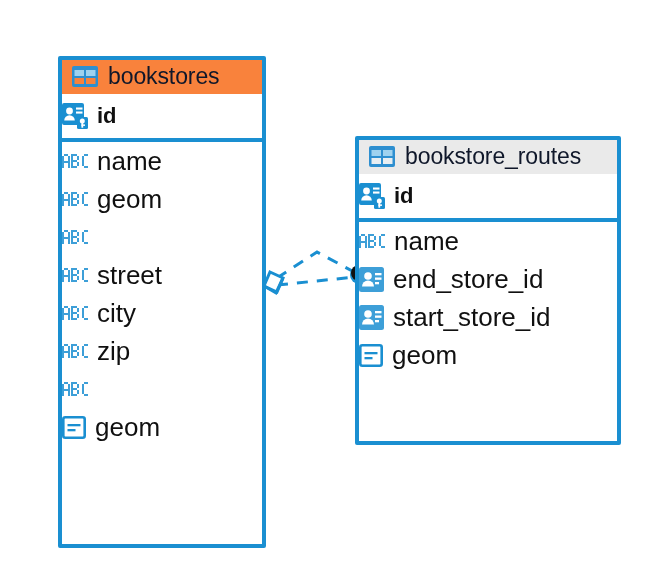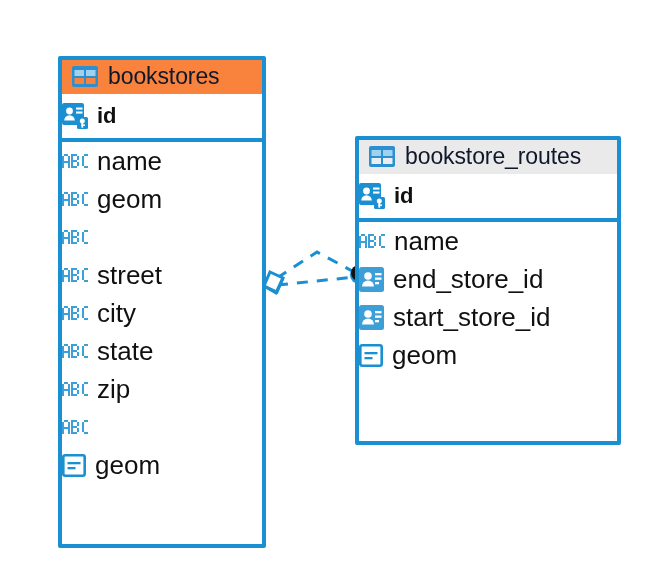--- a/index.html
+++ b/index.html
@@ -281,42 +281,20 @@
                 <rect x="11" y="12" width="4" height="2"></rect>
               <rect x="20" y="2" width="2" height="10"></rect>
                 <rect x="22" y="0" width="4" height="2"></rect>
               <rect x="22" y="12" width="4" height="2"></rect>
             </g>
           </svg>
         </span>
         <span class="field-name">city</span>
       </div>
 
-      <div class="field-row">
-        <span class="icon icon-abc">
-          <svg viewBox="0 0 26 14" width="26" height="14">
-            <g fill="#3d9fd8">
-              <rect x="0" y="2" width="2" height="12"></rect>
-                <rect x="2" y="0" width="4" height="2"></rect>
-              <rect x="6" y="2" width="2" height="12"></rect>
-                <rect x="2" y="7" width="4" height="2"></rect>
-              <rect x="9" y="0" width="2" height="14"></rect>
-                <rect x="11" y="0" width="4" height="2"></rect>
-              <rect x="15" y="2" width="2" height="4"></rect>
-                <rect x="11" y="6" width="4" height="2"></rect>
-              <rect x="15" y="8" width="2" height="4"></rect>
-                <rect x="11" y="12" width="4" height="2"></rect>
-              <rect x="20" y="2" width="2" height="10"></rect>
-                <rect x="22" y="0" width="4" height="2"></rect>
-              <rect x="22" y="12" width="4" height="2"></rect>
-            </g>
-          </svg>
-        </span>
-        <span class="field-name">state</span>
-      </div>
 
       <div class="field-row">
         <span class="icon icon-abc">
           <svg viewBox="0 0 26 14" width="26" height="14">
             <g fill="#3d9fd8">
               <rect x="0" y="2" width="2" height="12"></rect>
                 <rect x="2" y="0" width="4" height="2"></rect>
               <rect x="6" y="2" width="2" height="12"></rect>
                 <rect x="2" y="7" width="4" height="2"></rect>
               <rect x="9" y="0" width="2" height="14"></rect>

